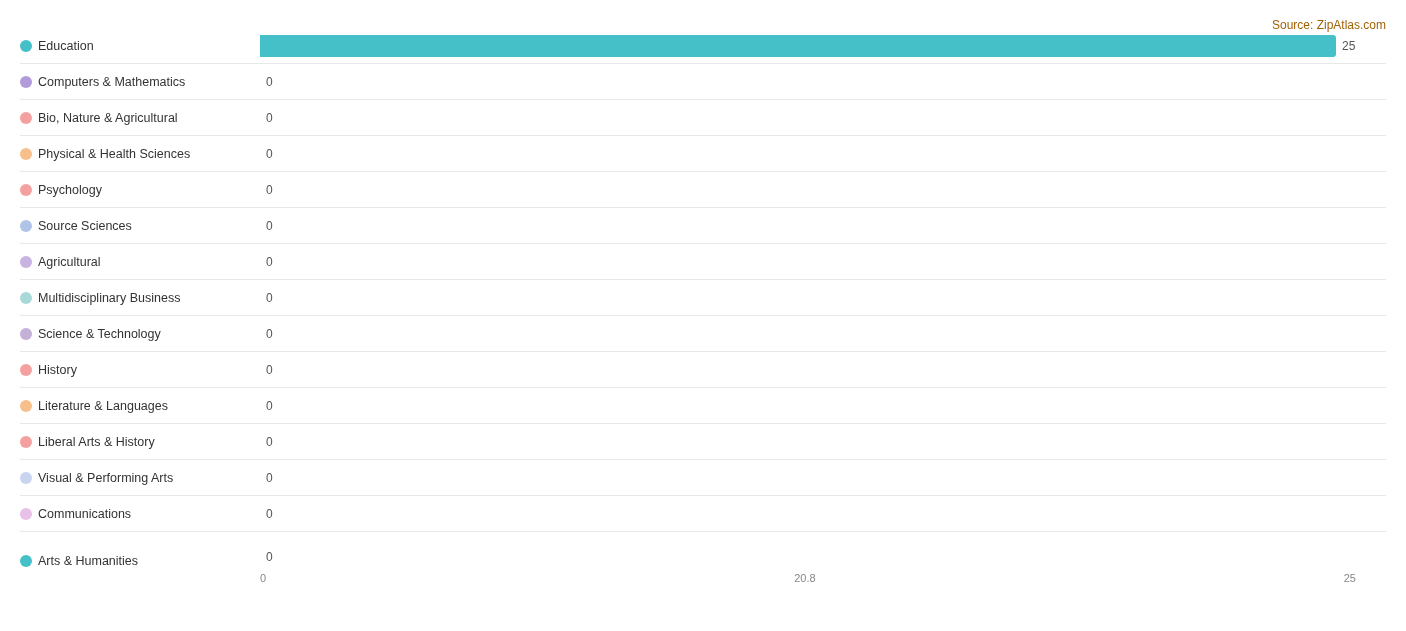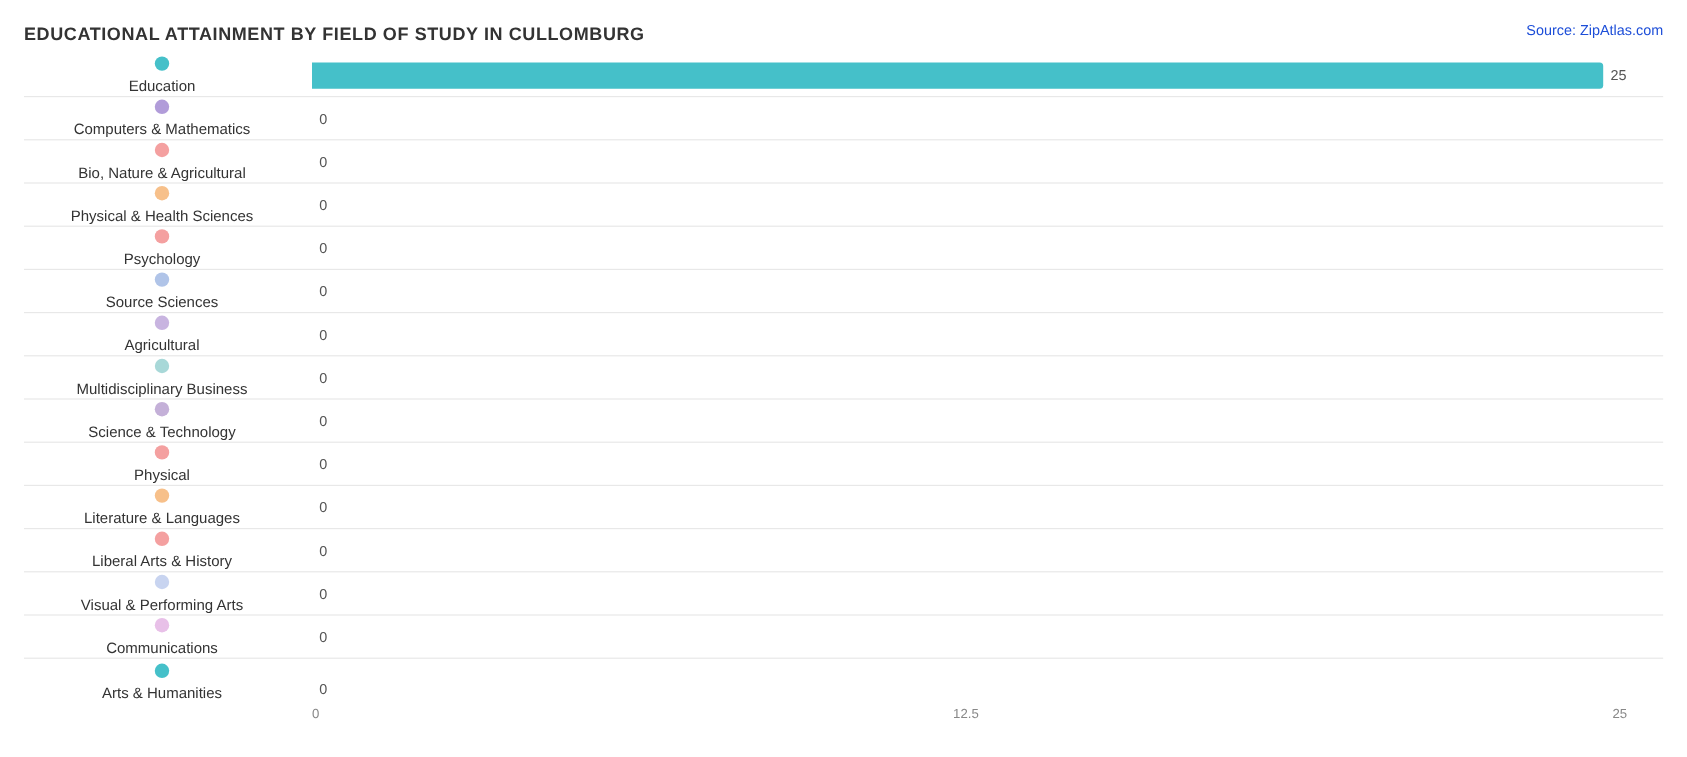--- a/index.html
+++ b/index.html
@@ -22,21 +22,21 @@
       letter-spacing: 0.5px;
       color: #333;
       margin-bottom: 4px;
       text-transform: uppercase;
     }
     .chart-source {
       position: absolute;
       top: 18px;
       right: 20px;
       font-size: 12px;
-      color: #1d4ed8;
+      color: #a16207;
     }
     .chart-area {
       display: flex;
       flex-direction: column;
       margin-top: 8px;
       position: relative;
       height: calc(100% - 40px);
     }
     .bar-row {
       display: flex;
@@ -51,21 +51,20 @@
     }
     .bar-label {
       width: 240px;
       min-width: 240px;
       display: flex;
       align-items: center;
       gap: 6px;
       font-size: 12.5px;
       color: #333;
       padding-right: 10px;
-      flex-direction: column;
     }
     .dot {
       width: 12px;
       height: 12px;
       border-radius: 50%;
       flex-shrink: 0;
     }
     .bar-track {
       flex: 1;
       height: 22px;
@@ -102,21 +101,20 @@
       position: relative;
       flex: 1;
       display: flex;
       flex-direction: column;
     }
   </style>
 </head>
 <body>
 
 <div class="chart-container">
-  <div class="chart-title">EDUCATIONAL ATTAINMENT BY FIELD OF STUDY IN CULLOMBURG</div>
   <div class="chart-source">Source: ZipAtlas.com</div>
 
   <div class="chart-area">
     <div class="bars-wrapper" id="bars-wrapper">
     <div class="bar-row">
     <div class="bar-label">
       <span class="dot" style="background:#45c0c9"></span>
       <span>Education</span>
     </div>
     <div class="bar-track">
@@ -200,21 +198,21 @@
       <span>Science &amp; Technology</span>
     </div>
     <div class="bar-track">
       <div class="bar-fill" style="width:0px; background:#c4b0d8; --bar-width:0px;"></div>
       <div class="bar-value" style="left:6px;">0</div>
     </div>
   </div>
         <div class="bar-row">
     <div class="bar-label">
       <span class="dot" style="background:#f4a0a0"></span>
-      <span>Physical</span>
+      <span>History</span>
     </div>
     <div class="bar-track">
       <div class="bar-fill" style="width:0px; background:#f4a0a0; --bar-width:0px;"></div>
       <div class="bar-value" style="left:6px;">0</div>
     </div>
   </div>
         <div class="bar-row">
     <div class="bar-label">
       <span class="dot" style="background:#f7c08a"></span>
       <span>Literature &amp; Languages</span>
@@ -260,17 +258,17 @@
       <span>Arts &amp; Humanities</span>
     </div>
     <div class="bar-track">
       <div class="bar-fill" style="width:0px; background:#45c0c9; --bar-width:0px;"></div>
       <div class="bar-value" style="left:6px;">0</div>
     </div>
   </div>
       </div>
     <div class="x-axis" id="x-axis">
     <span class="x-label">0</span>
-        <span class="x-label">12.5</span>
+        <span class="x-label">20.8</span>
         <span class="x-label">25</span>
       </div>
   </div>
 </div>
 
 </body></html>

